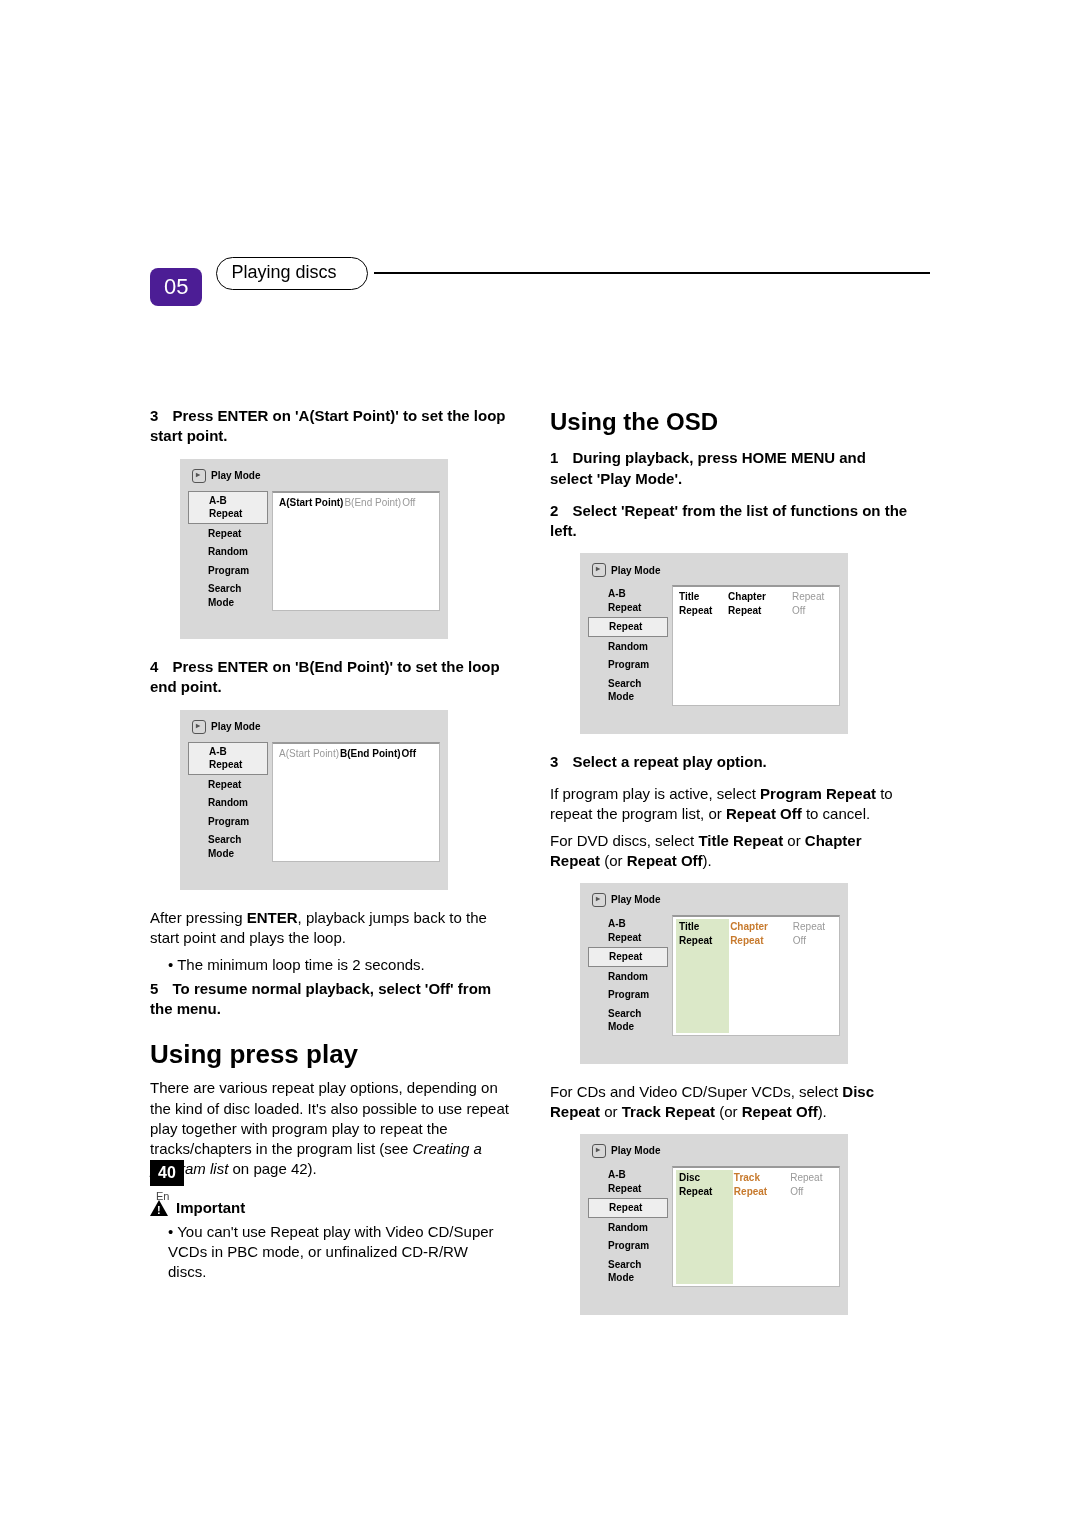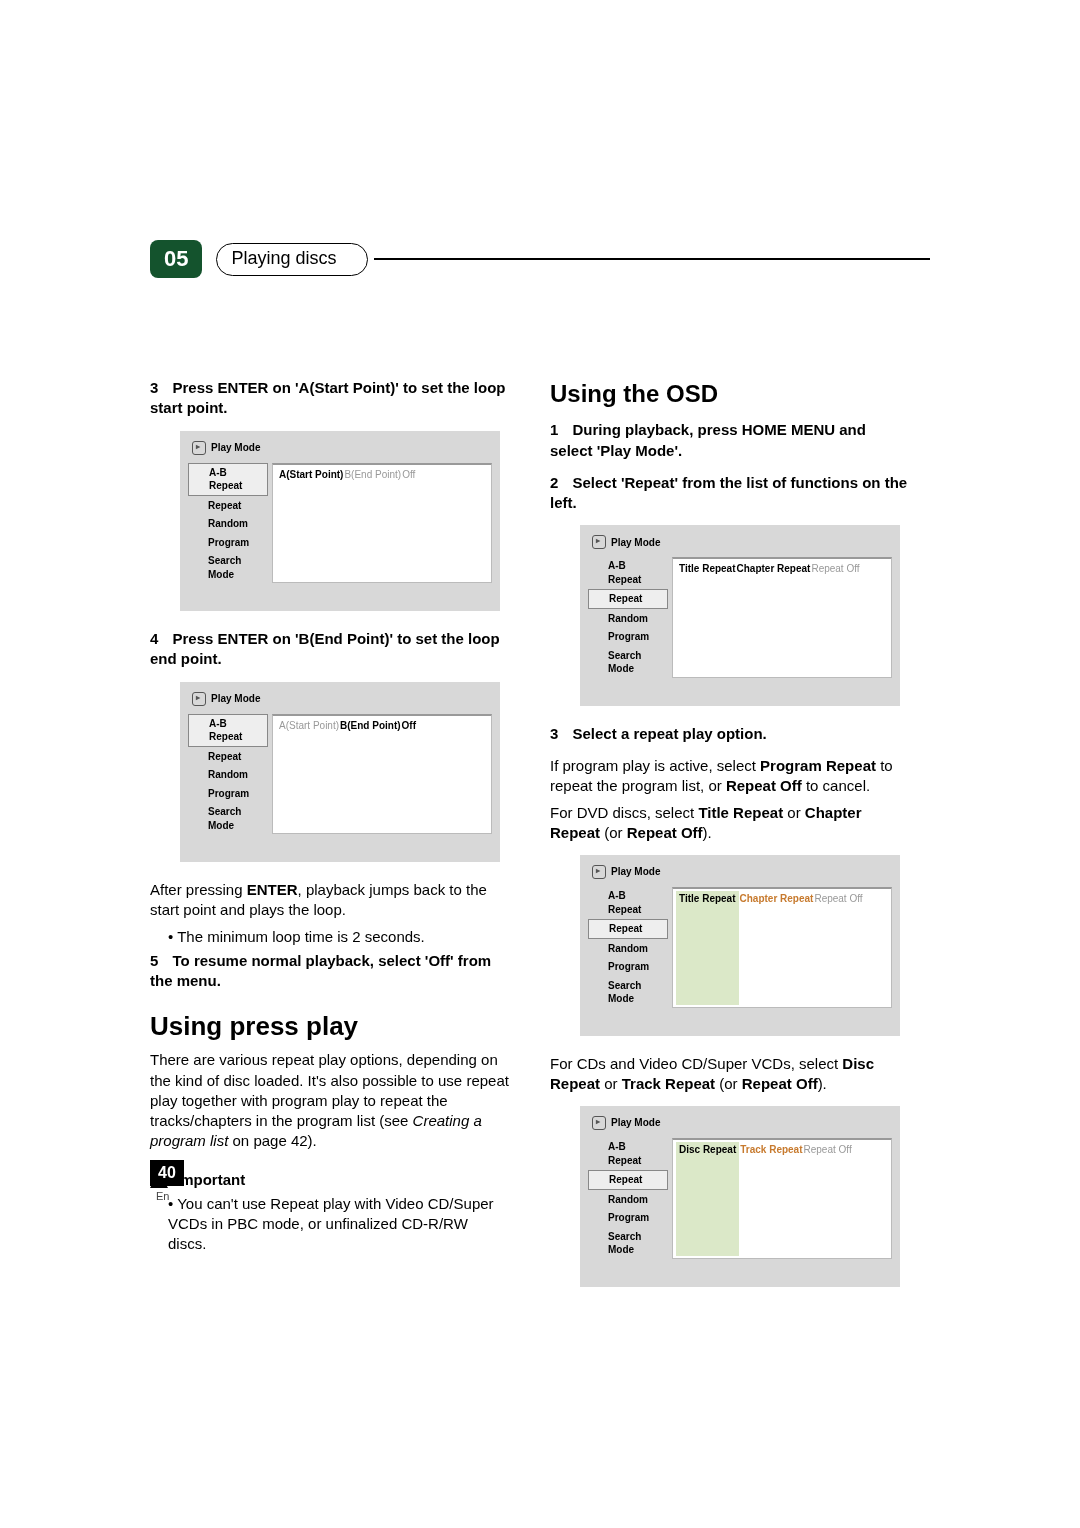--- a/index.html
+++ b/index.html
@@ -17,26 +17,27 @@
     top: 240px;
     width: 780px;
   }
   .chapter-header {
     display: flex;
     align-items: center;
     gap: 14px;
     margin-bottom: 100px;
   }
   .chap-num {
-    background: #14532d;
+    background: #4c1d95;
     color: #fff;
-    font-weight: bold;
+    font-weight: normal;
     font-size: 22px;
     padding: 6px 14px;
     border-radius: 8px;
+    margin-top: 28px;
   }
   .chap-title-wrap {
     border: 1.5px solid #000;
     border-radius: 22px;
     padding: 4px 30px 6px 14px;
     flex: 0 0 auto;
   }
   .chap-title {
     font-weight: normal;
     font-size: 18px;
@@ -54,21 +55,21 @@
   .col {
     width: 360px;
     font-size: 15px;
     line-height: 1.35;
   }
   .step { margin-bottom: 12px; }
   .step-num { font-weight: bold; display: inline; margin-right: 10px; }
   .step-text { font-weight: bold; }
   .osd {
     background: #d8d8d8;
-    width: 320px;
+    width: 268px;
     margin: 12px 0 18px 30px;
     padding: 8px 8px 28px 8px;
     font-size: 10px;
   }
   .osd-title-row {
     display: flex;
     align-items: center;
     gap: 5px;
     font-weight: bold;
     margin: 2px 0 8px 4px;

